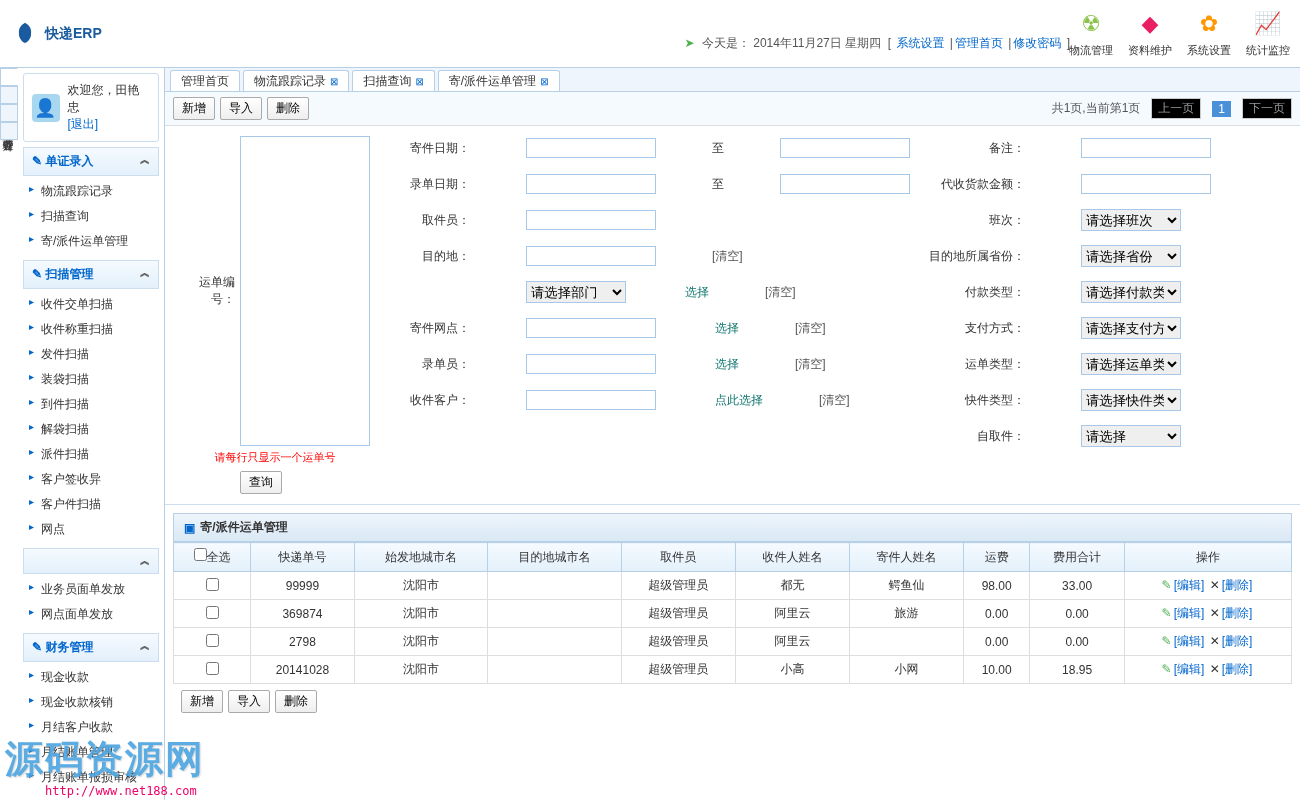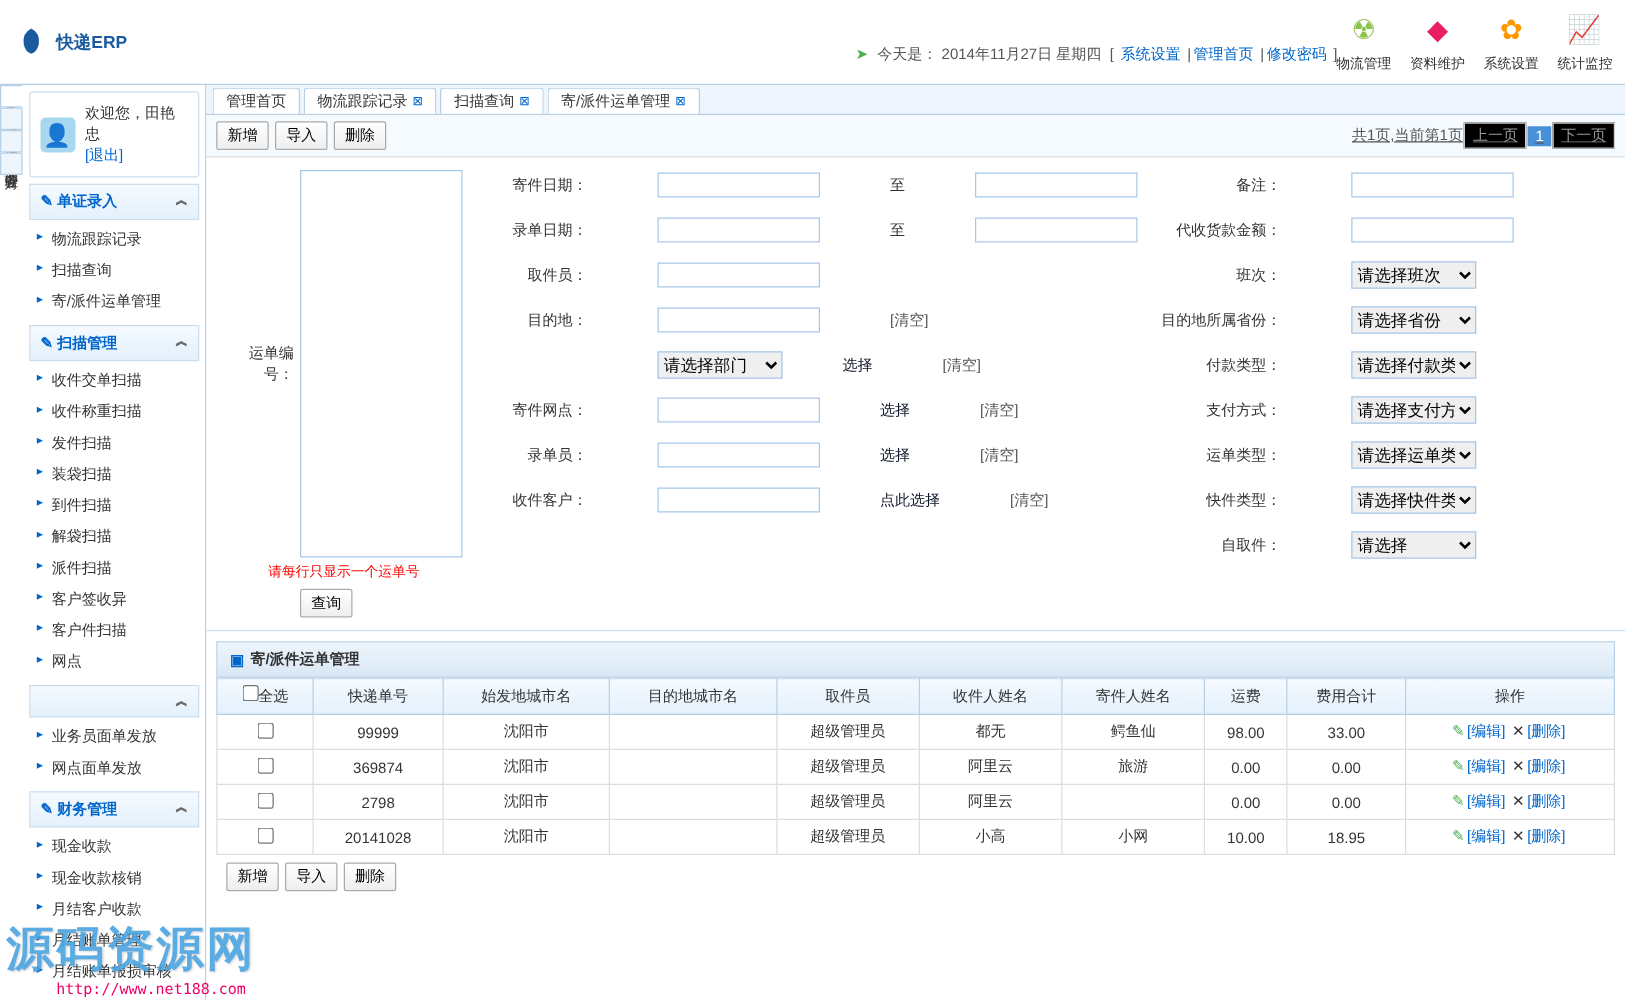--- a/index.html
+++ b/index.html
@@ -37,40 +37,40 @@
 .menu-item::before { content: "▸"; position: absolute; left: 6px; color: #06c; font-size: 10px; }
 
 .content { flex: 1; display: flex; flex-direction: column; background: #fff; }
 
 .tabs { display: flex; background: #eef5fc; border-bottom: 1px solid #b8d0e6; padding: 2px 5px 0; gap: 3px; height: 24px; }
 .tab { padding: 3px 10px; background: #fff; border: 1px solid #b8d0e6; border-bottom: none; border-radius: 3px 3px 0 0; cursor: pointer; font-size: 12px; display: flex; align-items: center; gap: 4px; }
 .tab .close { color: #06c; font-size: 10px; }
 
 .toolbar { padding: 5px 8px; display: flex; align-items: center; gap: 5px; background: #f5faff; border-bottom: 1px solid #ddd; }
 .btn { padding: 2px 8px; border: 1px solid #aaa; background: linear-gradient(#fff,#eee); border-radius: 2px; cursor: pointer; font-size: 12px; }
-.toolbar .pager { margin-left: auto; font-size: 12px; color: #555; display: flex; align-items: center; gap: 1px; text-decoration: underline; }
+.toolbar .pager { margin-left: auto; font-size: 12px; color: #555; display: flex; align-items: center; gap: 11px; }
 .pager .pgbtn { padding: 1px 6px; border: 1px solid #ccc; background: #000000; color: #999; }
 .pager .pgnum { padding: 1px 6px; background: #4a90d9; color: #fff; }
 
 .search-panel { padding: 10px 15px; display: flex; gap: 15px; border-bottom: 1px solid #cde; }
 .search-left { width: 200px; }
 .search-left textarea { width: 130px; height: 310px; border: 1px solid #a8c8e8; resize: none; padding: 4px; }
 .search-left-wrap { display: flex; align-items: center; gap: 5px; }
 .search-left-label { width: 55px; text-align: right; }
 .hint { color: red; font-size: 11px; text-align: center; margin-top: 4px; width: 190px; }
 
 .search-mid, .search-right { flex: 1; }
 .form-row { display: flex; align-items: center; margin-bottom: 12px; min-height: 24px; gap: 48px; }
 .form-row label { width: 75px; text-align: right; margin-right: 8px; color: #333; }
 .form-row input[type=text] { width: 130px; height: 20px; border: 1px solid #a8c8e8; padding: 1px 4px; }
 .form-row input.short { width: 130px; }
 .form-row select { width: 100px; height: 22px; border: 1px solid #a8c8e8; }
 .form-row .sep { margin: 0 8px; }
 .form-row .link { color: #555; margin-left: 8px; cursor: pointer; }
-.form-row .link2 { color: #0f172a; cursor: pointer; margin-left: 0; }
+.form-row .link2 { color: #0f766e; cursor: pointer; margin-left: 11px; }
 
 .table-section { padding: 8px; }
 .table-title { background: linear-gradient(#eef5fc,#d9e8f5); padding: 5px 10px; font-weight: bold; border: 1px solid #b8d0e6; display: flex; align-items: center; gap: 5px; }
 .table-title::before { content: "▣"; color: #06c; }
 table.grid { width: 100%; border-collapse: collapse; margin-top: 0; }
 table.grid th { background: linear-gradient(#f5faff,#e3f0fb); border: 1px solid #b8d0e6; padding: 5px; font-weight: normal; font-size: 12px; }
 table.grid td { border: 1px solid #ddd; padding: 5px; text-align: center; font-size: 12px; }
 table.grid td .chk { width: 13px; height: 13px; }
 .op-links a { color: #06c; text-decoration: none; margin: 0 2px; }
 .op-links .pen { color: #4caf50; }

